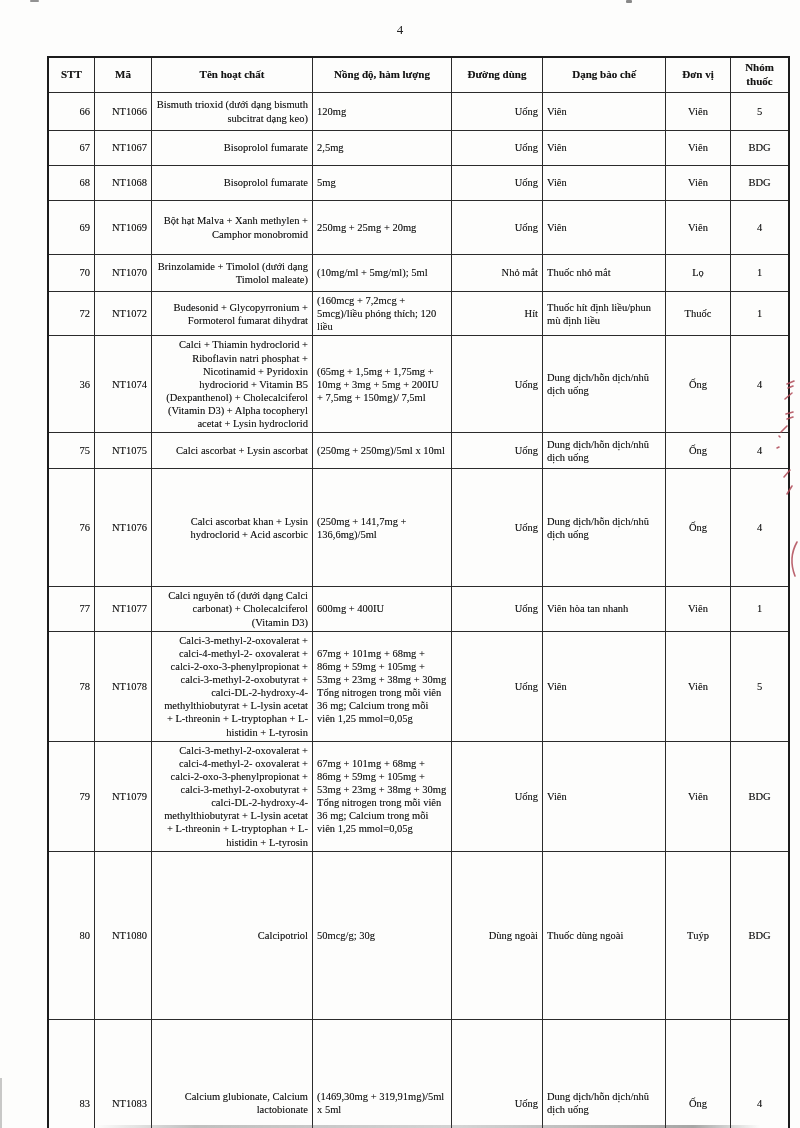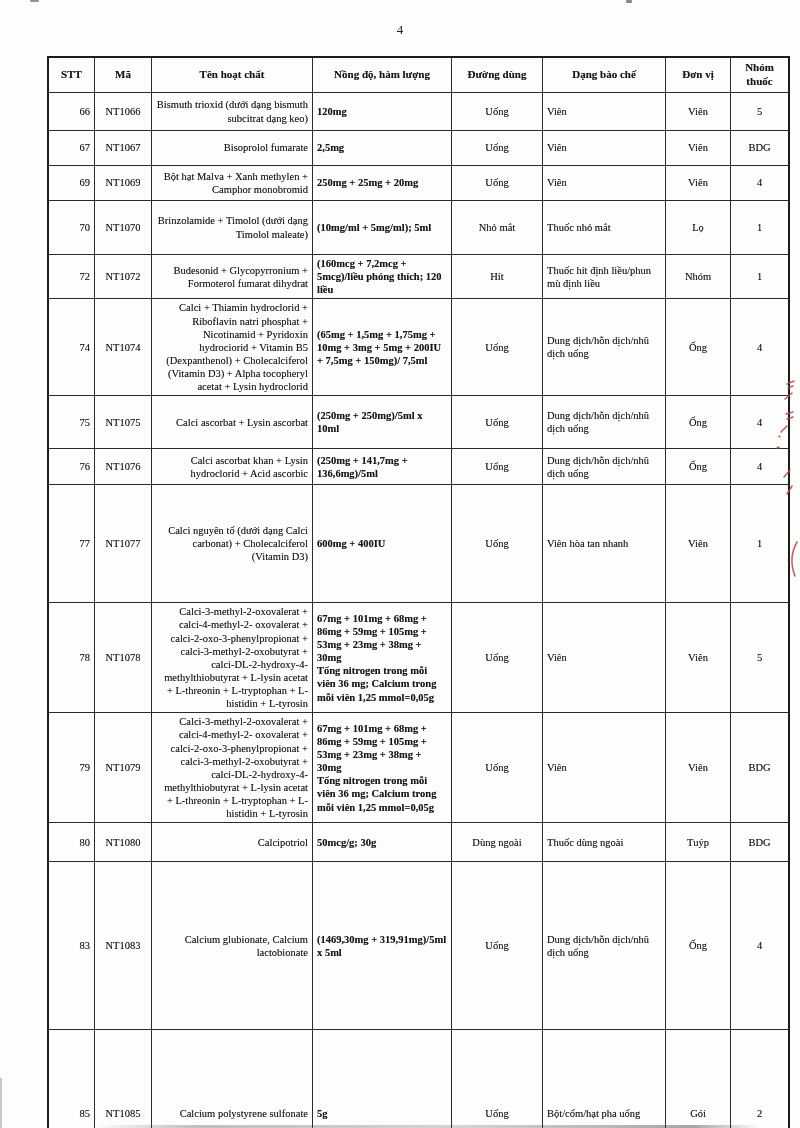--- a/index.html
+++ b/index.html
@@ -30,24 +30,24 @@
     vertical-align:middle;
     color:#161616;
     text-shadow:0 0 0.4px rgba(20,20,20,0.45);
     overflow:hidden;
   }
   .drug-table th{
     font-weight:bold;font-size:11px;text-align:center;
     height:30px;padding:2px 2px;
   }
   .col-stt{width:41px;text-align:right;}
-  .col-ma{width:52px;text-align:center;}
+  .col-ma{width:52px;text-align:right;}
   .col-ten{width:156px;text-align:right;}
-  .col-nongdo{width:134px;text-align:left;white-space:pre-line;font-weight:bold;}
-  .col-duongdung{width:86px;text-align:center;}
+  .col-nongdo{width:134px;text-align:left;white-space:pre-line;}
+  .col-duongdung{width:86px;text-align:right;}
   .col-dangbaoche{width:118px;text-align:left;font-family:Liberation Serif, serif;}
   .col-donvi{width:60px;text-align:center;}
   .col-nhomthuoc{width:53px;text-align:center;}
 
   tbody tr:nth-child(1){height:38px}
   tbody tr:nth-child(2){height:35px}
   tbody tr:nth-child(3){height:35px}
   tbody tr:nth-child(4){height:54px}
   tbody tr:nth-child(5){height:37px}
   tbody tr:nth-child(6){height:35px}
@@ -124,20 +124,30 @@
           <td class="col-stt">67</td>
           <td class="col-ma">NT1067</td>
           <td class="col-ten">Bisoprolol fumarate</td>
           <td class="col-nongdo">2,5mg</td>
           <td class="col-duongdung">Uống</td>
           <td class="col-dangbaoche">Viên</td>
           <td class="col-donvi">Viên</td>
           <td class="col-nhomthuoc">BDG</td>
         </tr>
         <tr>
+          <td class="col-stt">68</td>
+          <td class="col-ma">NT1068</td>
+          <td class="col-ten">Bisoprolol fumarate</td>
+          <td class="col-nongdo">5mg</td>
+          <td class="col-duongdung">Uống</td>
+          <td class="col-dangbaoche">Viên</td>
+          <td class="col-donvi">Viên</td>
+          <td class="col-nhomthuoc">BDG</td>
+        </tr>
+        <tr>
           <td class="col-stt">69</td>
           <td class="col-ma">NT1069</td>
           <td class="col-ten">Bột hạt Malva + Xanh methylen + Camphor monobromid</td>
           <td class="col-nongdo">250mg + 25mg + 20mg</td>
           <td class="col-duongdung">Uống</td>
           <td class="col-dangbaoche">Viên</td>
           <td class="col-donvi">Viên</td>
           <td class="col-nhomthuoc">4</td>
         </tr>
         <tr>
@@ -150,25 +160,25 @@
           <td class="col-donvi">Lọ</td>
           <td class="col-nhomthuoc">1</td>
         </tr>
         <tr>
           <td class="col-stt">72</td>
           <td class="col-ma">NT1072</td>
           <td class="col-ten">Budesonid + Glycopyrronium + Formoterol fumarat dihydrat</td>
           <td class="col-nongdo">(160mcg + 7,2mcg + 5mcg)/liều phóng thích; 120 liều</td>
           <td class="col-duongdung">Hít</td>
           <td class="col-dangbaoche">Thuốc hít định liều/phun mù định liều</td>
-          <td class="col-donvi">Nhóm</td>
+          <td class="col-donvi">Thuốc</td>
           <td class="col-nhomthuoc">1</td>
         </tr>
         <tr>
-          <td class="col-stt">74</td>
+          <td class="col-stt">36</td>
           <td class="col-ma">NT1074</td>
           <td class="col-ten">Calci + Thiamin hydroclorid + Riboflavin natri phosphat + Nicotinamid + Pyridoxin hydrociorid + Vitamin B5 (Dexpanthenol) + Cholecalciferol (Vitamin D3) + Alpha tocopheryl acetat + Lysin hydroclorid</td>
           <td class="col-nongdo">(65mg + 1,5mg + 1,75mg + 10mg + 3mg + 5mg + 200IU + 7,5mg + 150mg)/ 7,5ml</td>
           <td class="col-duongdung">Uống</td>
           <td class="col-dangbaoche">Dung dịch/hỗn dịch/nhũ dịch uống</td>
           <td class="col-donvi">Ống</td>
           <td class="col-nhomthuoc">4</td>
         </tr>
         <tr>
           <td class="col-stt">75</td>

